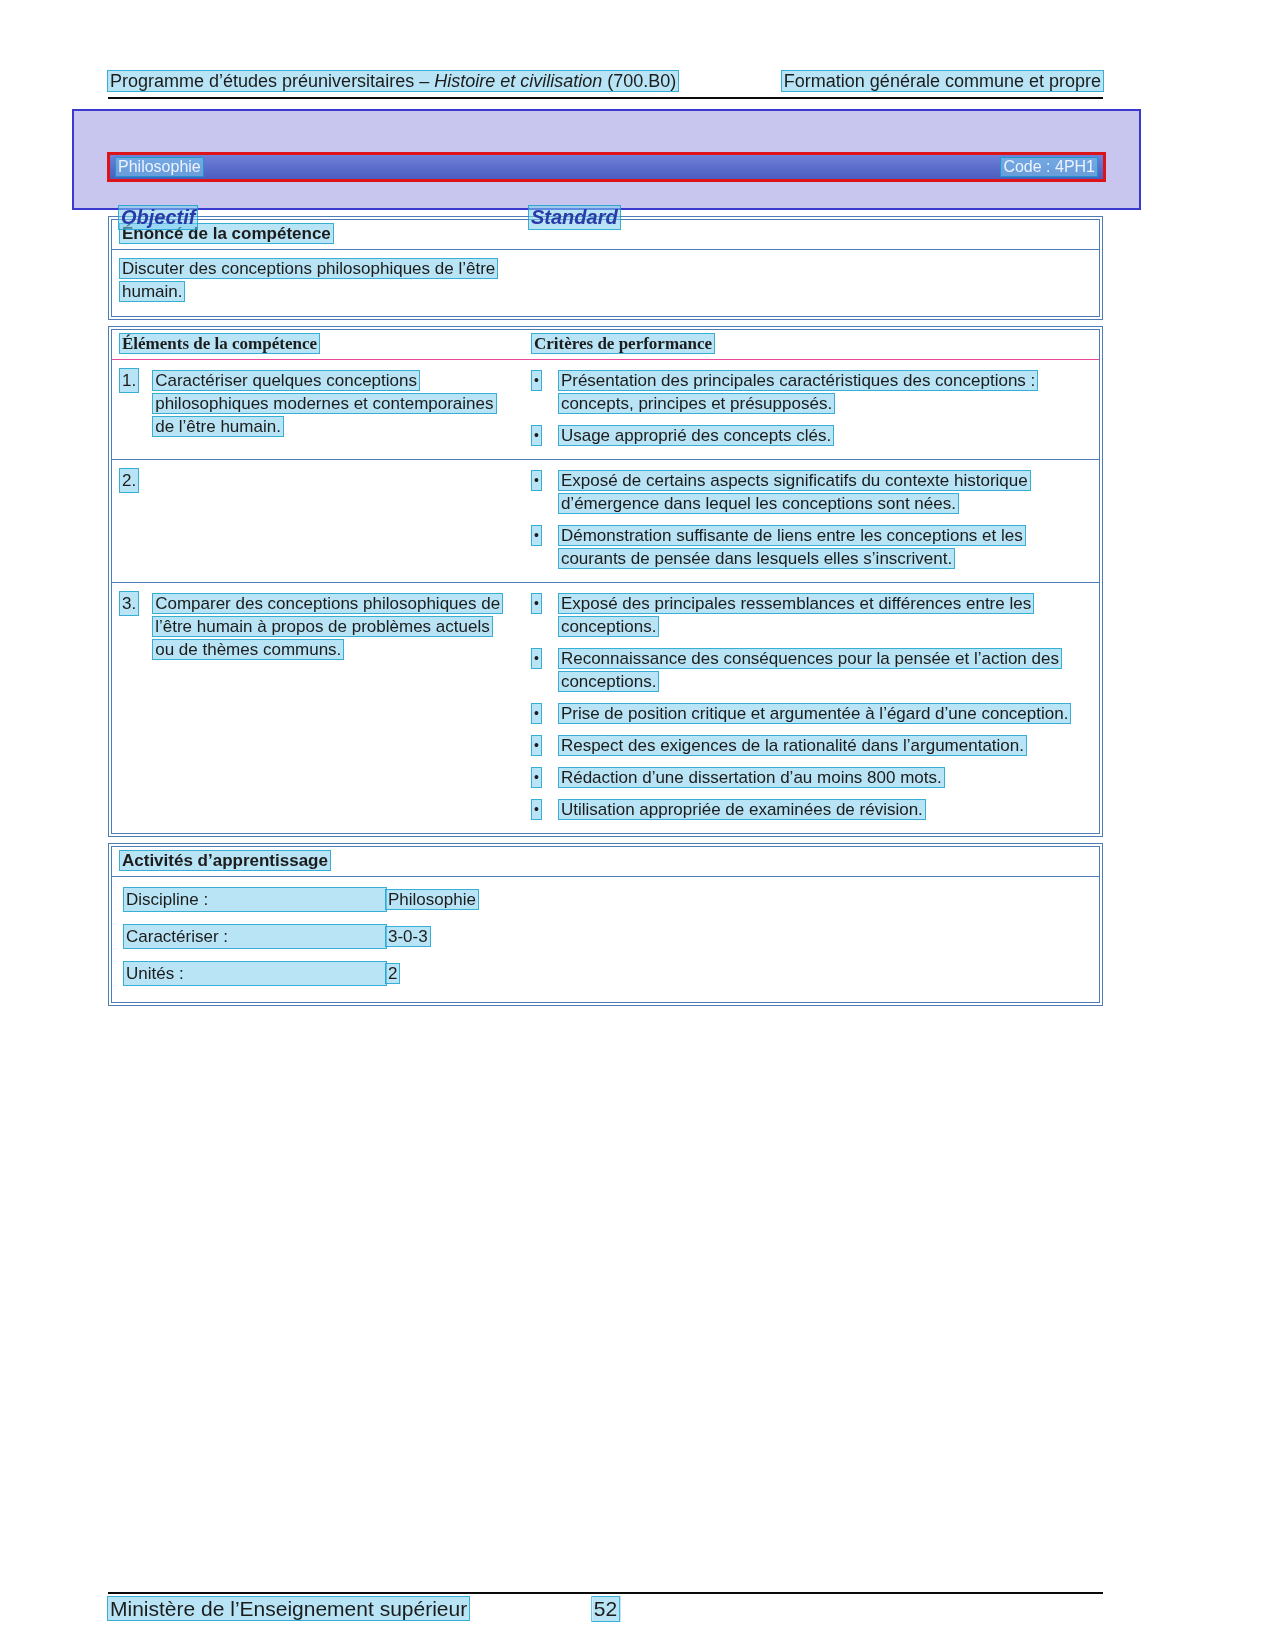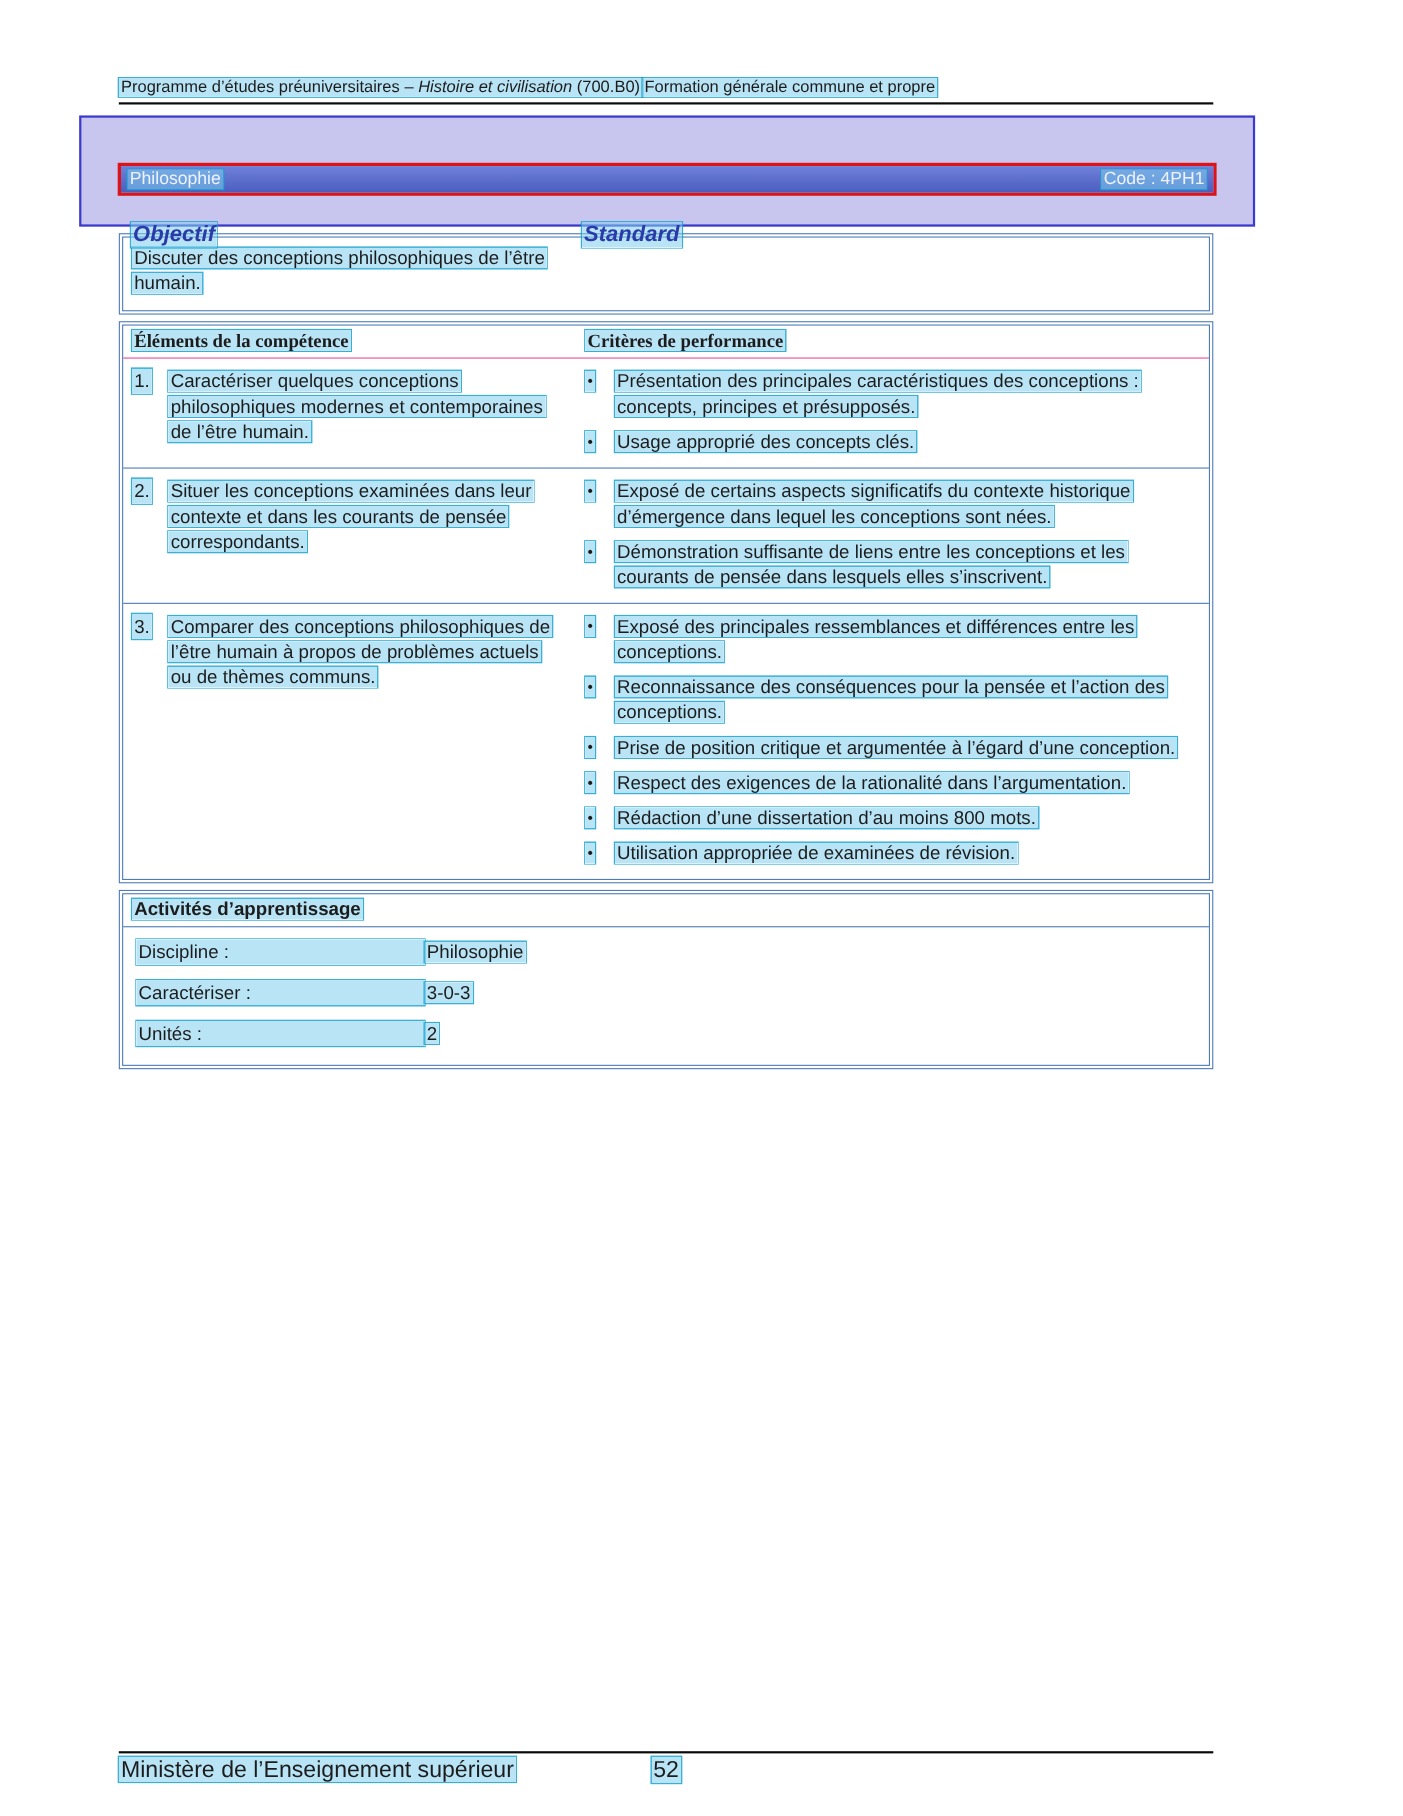--- a/index.html
+++ b/index.html
@@ -16,24 +16,24 @@
   .hl {
     background:rgba(125,205,238,0.55);
     box-shadow:0 0 0 1px rgba(20,160,205,0.85);
     padding:0 2px;
     box-decoration-break:clone;
     -webkit-box-decoration-break:clone;
   }
 
   
   .page-header {
-    display:flex; align-items:baseline;
+    display:flex; justify-content:space-between; align-items:baseline;
     padding-top:71px; padding-bottom:5px;
     border-bottom:2px solid #0a0a0a;
-    font-size:15px;
+    font-size:18px;
   }
   .page-header em { font-style:italic; }
 
   
   .annotation-box {
     position:relative; margin-top:10px; margin-left:-36px;
     width:1069px; height:101px;
     background:#c8c6ee; border:2px solid #3a3ace;
   }
   .course-bar-outline {
@@ -109,20 +109,23 @@
         </div>
       </div>
       <div class="obj-std">
         <span class="hl obj">Objectif</span>
         <span class="hl std">Standard</span>
       </div>
     </div>
 
     <section class="tbl">
       <div class="tbl-inner">
+        <div class="tbl-header-row">
+          <span class="hl">Énoncé de la compétence</span>
+        </div>
         <div class="enonce-body">
           <div class="enonce-wrap">
             <span class="hl">Discuter des conceptions philosophiques de l’être humain.</span>
           </div>
         </div>
       </div>
     </section>
 
     <section class="tbl">
       <div class="tbl-inner">
@@ -150,23 +153,20 @@
             <div class="crit last">
               <span class="hl bullet">•</span>
               <div class="crit-text-box"><span class="hl">Usage approprié des concepts clés.</span></div>
             </div>
           </div>
         </div>
 
         <div class="comp-row">
           <div class="elem">
             <span class="hl num">2.</span>
-            <div class="elem-text-box">
-              <span class="hl">Situer les conceptions examinées dans leur contexte et dans les courants de pensée correspondants.</span>
-            </div>
           </div>
           <div class="crits">
             <div class="crit">
               <span class="hl bullet">•</span>
               <div class="crit-text-box"><span class="hl">Exposé de certains aspects significatifs du contexte historique d’émergence dans lequel les conceptions sont nées.</span></div>
             </div>
             <div class="crit last">
               <span class="hl bullet">•</span>
               <div class="crit-text-box"><span class="hl">Démonstration suffisante de liens entre les conceptions et les courants de pensée dans lesquels elles s’inscrivent.</span></div>
             </div>

